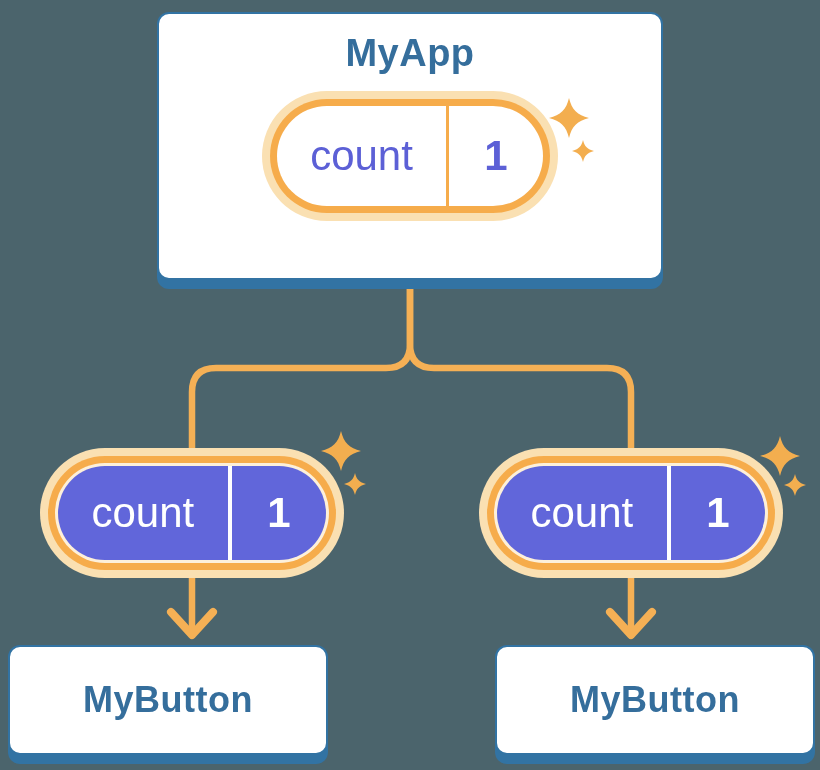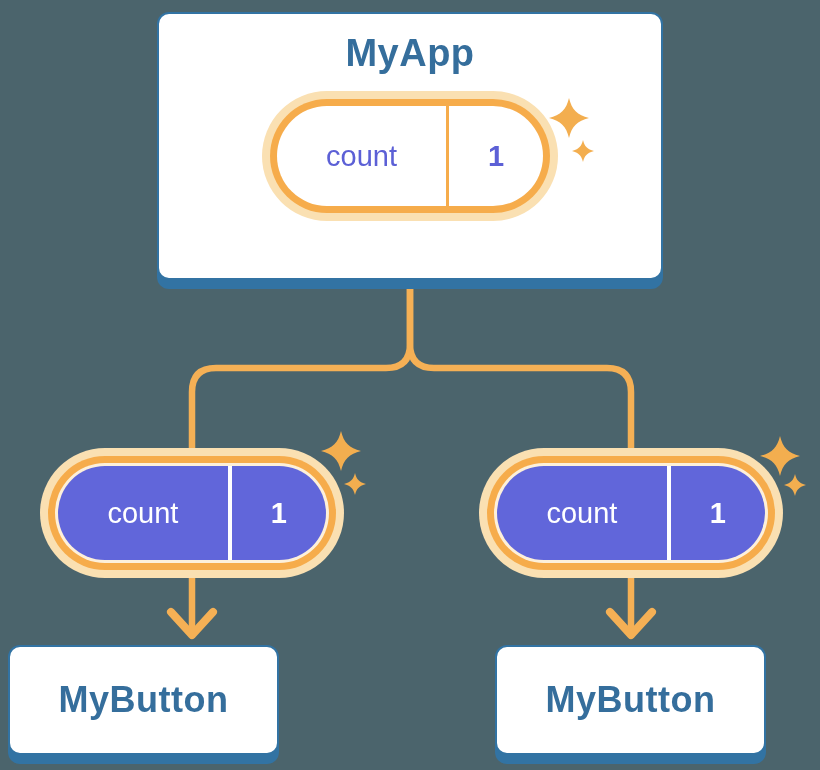--- a/index.html
+++ b/index.html
@@ -20,35 +20,35 @@
     background:#FFFFFF;border:2px solid #3273A3;border-radius:12px;
     box-shadow:0 9px 0 0 #3273A3;
     display:flex;flex-direction:column;align-items:center;
   }
   .card .title{
     color:#356E9C;font-weight:700;letter-spacing:.5px;
     white-space:nowrap;
   }
   .root-card{left:157px;top:12px;width:506px;height:268px;padding-top:18px;}
   .root-card .title{font-size:38px;margin-bottom:16px;}
-  .child-card{width:271px;height:110px;justify-content:center;}
+  .child-card{width:320px;height:110px;justify-content:center;}
   .child-card .title{font-size:36px;}
   .child-card.left{left:8px;top:645px;}
   .child-card.right{left:495px;top:645px;}
 
   .pill{border-radius:999px;background:#FAE0B2;padding:8px;z-index:2;}
   .pill .ring{border-radius:999px;background:#F6AC4B;padding:7px;}
   .pill .gap{border-radius:999px;background:#FDF0DA;padding:3px;}
   .pill .body{border-radius:999px;display:flex;align-items:stretch;overflow:hidden;}
   .pill.light .body{background:#FFFFFF;width:266px;height:100px;}
   .pill.solid{position:absolute;}
   .pill.solid .body{background:#6166DA;width:268px;height:94px;}
   .pill.solid.left{left:40px;top:448px;}
   .pill.solid.right{left:479px;top:448px;}
-  .seg{display:flex;align-items:center;justify-content:center;font-size:29px;}
+  .seg{display:flex;align-items:center;justify-content:center;font-size:42px;}
   .seg.label{flex:1.8;}
   .seg.value{flex:1;font-weight:700;}
   .pill.light .seg{color:#5C60D6;}
   .pill.solid .seg{color:#FFFFFF;}
   .divider{flex:0 0 auto;}
   .pill.light .divider{width:3px;background:#F6AC4B;}
   .pill.solid .divider{width:4px;background:#FFFFFF;}
 
   .line{stroke:#F5B055;stroke-width:6.5;fill:none;}
   .head{stroke:#F5B055;stroke-width:8;fill:none;stroke-linecap:round;stroke-linejoin:round;}

